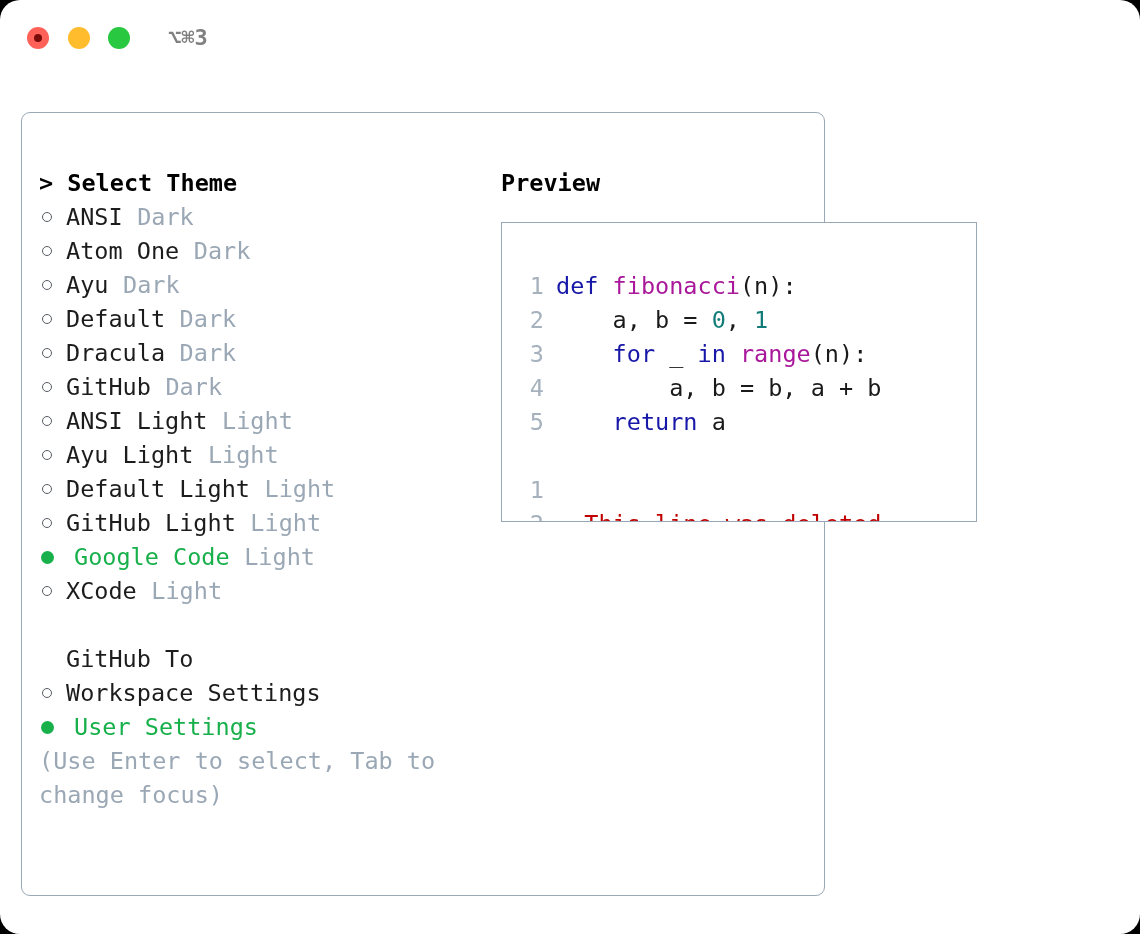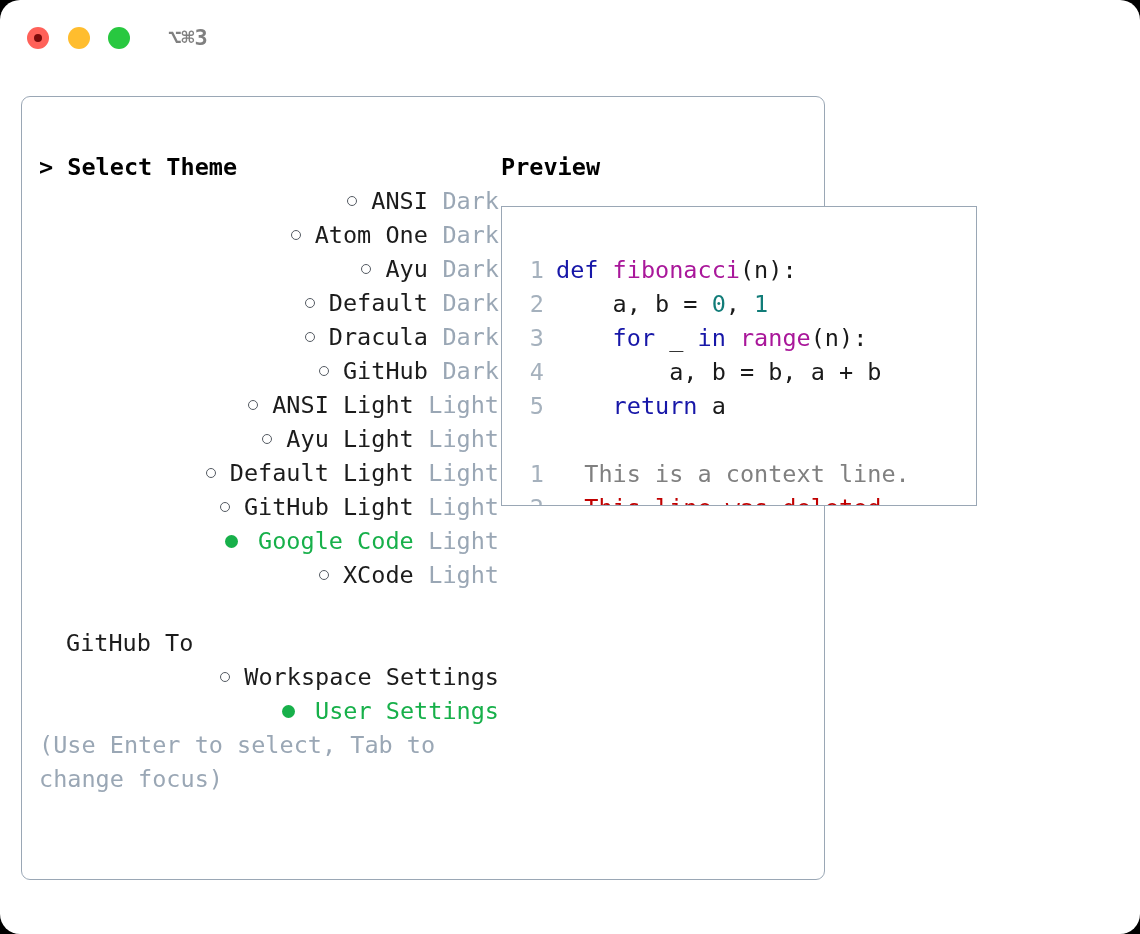--- a/index.html
+++ b/index.html
@@ -58,21 +58,21 @@
     font-weight: bold;
     color: #808080;
     letter-spacing: 0px;
     white-space: pre;
   }
 
   
   #main-panel {
     position: absolute;
     left: 21px;
-    top: 96px;
+    top: 112px;
     width: 804px;
     height: 784px;
     border: 1.6px solid #9aa7b5;
     border-radius: 9px;
     background: #ffffff;
     box-sizing: border-box;
   }
 
   
   #theme-column {
@@ -89,21 +89,20 @@
     color: #000000;
     white-space: pre;
   }
 
   .opt-row {
     display: flex;
     align-items: baseline;
     font-size: 23.5px;
     line-height: 34px;
     white-space: pre;
-    justify-content: flex-end;
   }
   .opt-bullet {
     display: inline-block;
     width: 27px;
     flex: 0 0 27px;
     font-size: 17px;
     color: #222222;
     position: relative;
   }
   .opt-bullet .ring {
@@ -251,21 +250,21 @@
         <div id="code-inner">
           <div id="code-block">
               <div class="code-line"><span class="ln">1</span><span class="code-text"><span class="tok-kw">def </span><span class="tok-fn">fibonacci</span><span class="tok-plain">(n):</span></span></div>
               <div class="code-line"><span class="ln">2</span><span class="code-text"><span class="tok-plain">    a, b = </span><span class="tok-num">0</span><span class="tok-plain">, </span><span class="tok-num">1</span></span></div>
               <div class="code-line"><span class="ln">3</span><span class="code-text"><span class="tok-plain">    </span><span class="tok-kw">for</span><span class="tok-plain"> _ </span><span class="tok-kw">in</span><span class="tok-plain"> </span><span class="tok-fn">range</span><span class="tok-plain">(n):</span></span></div>
               <div class="code-line"><span class="ln">4</span><span class="code-text"><span class="tok-plain">        a, b = b, a + b</span></span></div>
               <div class="code-line"><span class="ln">5</span><span class="code-text"><span class="tok-plain">    </span><span class="tok-kw">return</span><span class="tok-plain"> a</span></span></div>
             </div>
           <div class="code-line">&nbsp;</div>
           <div id="diff-block">
-              <div class="code-line"><span class="ln">1</span><span class="code-text diff-ctx">  This is a context line.</span></div>
+              <div class="code-line"><span class="ln">1</span></div>
               <div class="code-line"><span class="ln">2</span><span class="code-text diff-del">- This line was deleted.</span></div>
             </div>
         </div>
       </div>
     </div>
 
   </div>
 </div>
 
 </body></html>

